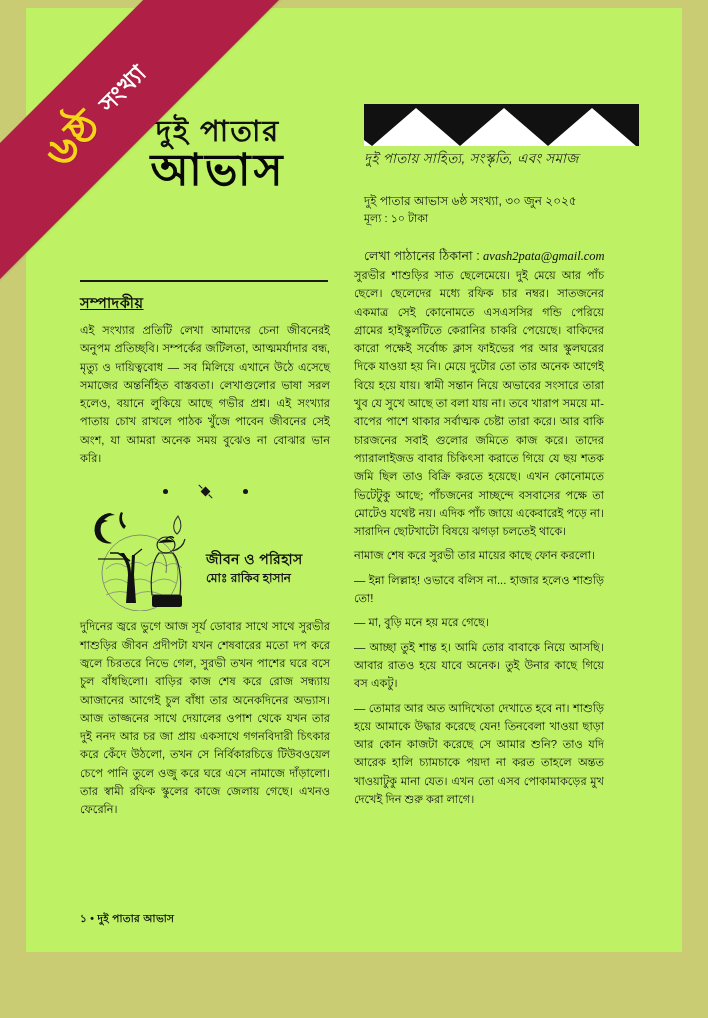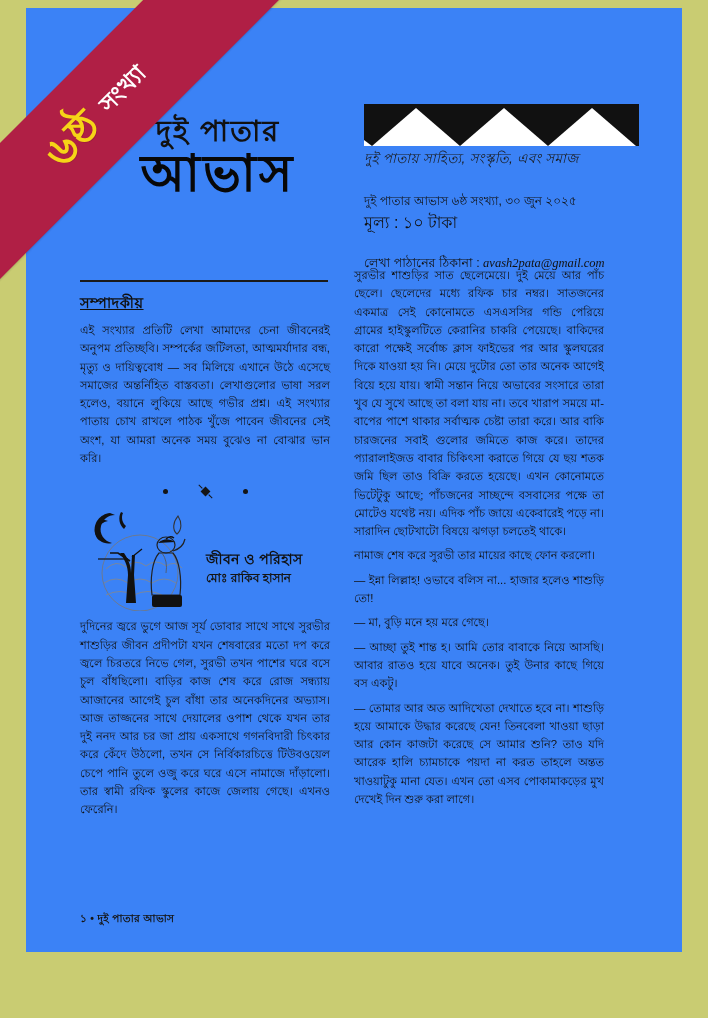--- a/index.html
+++ b/index.html
@@ -18,21 +18,21 @@
     overflow: hidden;
     background: #c9cc72;
   }
   
   .paper {
     position: absolute;
     left: 26px;
     top: 8px;
     width: 656px;
     height: 944px;
-    background: #3b82f6;
+    background: #bef264;
     overflow: hidden;
   }
 
   
   .ribbon-wrap {
     position: absolute;
     left: 0;
     top: 0;
     width: 300px;
     height: 300px;
@@ -94,21 +94,21 @@
     text-align: center;
   }
   .logo-line1 {
     font-size: 29px;
     font-weight: bold;
     color: #111111;
     line-height: 1.05;
     letter-spacing: 2px;
   }
   .logo-line2 {
-    font-size: 51px;
+    font-size: 44px;
     font-weight: bold;
     color: #080808;
     line-height: 1.0;
     letter-spacing: 3px;
     margin-top: 2px;
   }
 
   .info-block {
     position: absolute;
     left: 338px;
@@ -128,21 +128,21 @@
     letter-spacing: 0.3px;
     line-height: 1.2;
   }
   .issue-line {
     font-size: 12px;
     color: #111111;
     margin-top: 26px;
     line-height: 1.45;
   }
   .price-line {
-    font-size: 16px;
+    font-size: 11px;
     color: #111111;
     line-height: 1.45;
   }
   .submit-line {
     font-size: 12.5px;
     color: #111111;
     margin-top: 21px;
     line-height: 1.4;
   }
   .submit-line .email {

